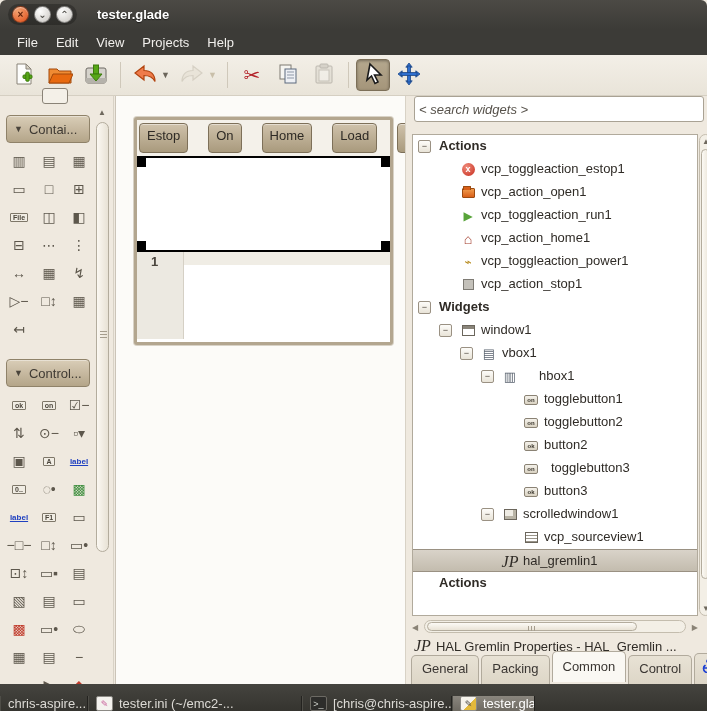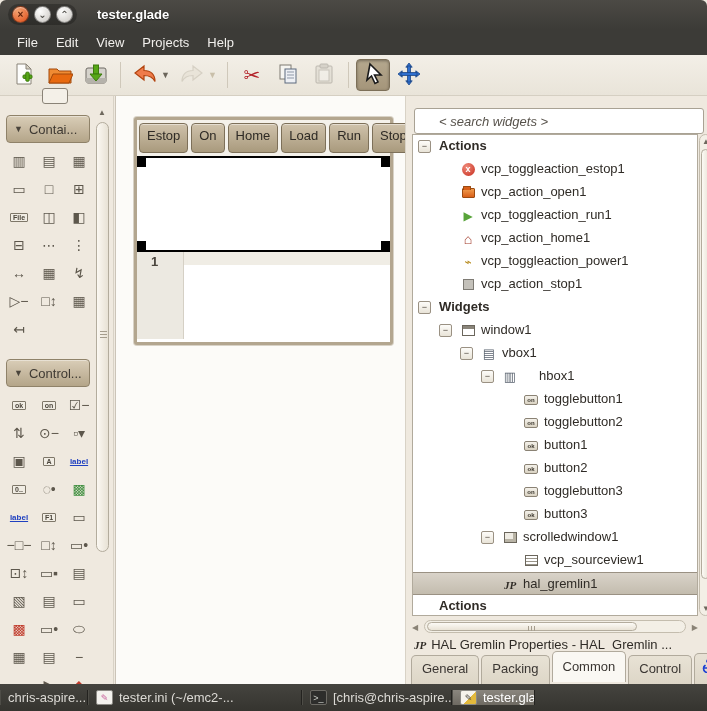--- a/index.html
+++ b/index.html
@@ -63,40 +63,40 @@
     background:#f1ede4; color:#4c463c; border-radius:1px; }
   .pal-item .lbl { font-size:8px; font-weight:bold; color:#1f40c0; text-decoration:underline; border:none; background:none; }
   .pal-item .red { color:#c03a2b; } .pal-item .grn { color:#3f8f3f; }
 
   
   .workspace { position:absolute; left:115px; top:96px; width:290px; height:588px;
     background:#fcfbf8; border-left:1px solid #cbc4b8; }
   .design-win { position:absolute; left:18px; top:21px; width:259px; height:228px;
     background:#ffffff; border:3px solid #b3a68f; border-radius:3px;
     box-shadow:0 0 0 1px #d8d2c6; }
-  .dw-toolbar { display:flex; gap:3px; padding:3px 2px; height:36px; background:#f4f1ea; }
+  .dw-toolbar { display:flex; gap:20px; padding:3px 2px; height:36px; background:#f4f1ea; }
   .dw-btn { flex:0 0 auto; padding:4px 7px; background:linear-gradient(#cfc2ab,#a99a7d);
     border:1px solid #7d7059; border-radius:4px; color:#2e2a25; font-size:13px;
     box-shadow:inset 0 1px 0 rgba(255,255,255,.45); }
   .dw-selected { position:relative; height:96px; background:#ffffff;
     border-top:2px solid #000; border-bottom:2px solid #000; }
   .handle { position:absolute; width:9px; height:9px; background:#000; }
   .h-tl{left:0;top:0;} .h-tr{right:0;top:0;} .h-bl{left:0;bottom:0;} .h-br{right:0;bottom:0;}
   .dw-source { display:flex; height:87px; }
   .dw-gutter { width:47px; background:#ece9e1; border-right:1px solid #d5d0c5;
     font-weight:bold; color:#4a453d; padding:2px 8px 0 14px; }
   .dw-text { flex:1; background:#ffffff; }
   .dw-curline { height:13px; background:#f0ede5; }
 
   
   .inspector { position:absolute; left:405px; top:96px; width:302px; height:588px;
     background:#efe9df; border-left:1px solid #d8d2c6; }
-  .search-box { position:absolute; left:8px; top:12px; width:290px; height:26px;
+  .search-box { position:absolute; left:8px; top:0; width:290px; height:26px;
     background:#ffffff; border:1px solid #a9a294; border-radius:3px;
-    display:flex; align-items:center; padding-left:24px; }
+    display:flex; align-items:center; padding-left:4px; }
   .search-ph { font-style:italic; color:#57524b; }
   .tree-wrap { position:absolute; left:6px; top:38px; width:286px; height:482px;
     background:#ffffff; border:1px solid #b1aa9c; overflow:hidden; }
   .tree-vscroll { position:absolute; left:293px; top:38px; width:13px; height:482px;
     background:#f3efe6; border:1px solid #c4bdae; border-radius:7px; }
   .tv-arr { position:absolute; left:2px; font-size:8px; color:#6e685d; }
   .tv-thumb { position:absolute; left:1px; top:14px; width:9px; height:430px;
     background:linear-gradient(90deg,#fcfaf5,#e9e3d6); border:1px solid #b3ac9d; border-radius:5px; }
   .tree-row { position:relative; height:23px; display:flex; align-items:center; }
   .tree-row.selected { background:linear-gradient(#d9d3c9,#c3bcae);
@@ -120,22 +120,22 @@
   .ic-home { color:#a23b2a; font-size:14px; font-weight:bold; }
   .ic-power { color:#b78b1e; font-weight:bold; font-size:12px; }
   .ic-stop { width:11px; height:11px; background:linear-gradient(#d8d5cе,#b7b4ad); background-color:#c4c1ba; border:1px solid #7e7b74; }
   .ic-window { width:13px; height:11px; background:#fff; border:1px solid #6b665c; }
   .ic-window::before { content:""; display:block; height:3px; background:#8a857a; }
   .ic-box { color:#5b6470; font-size:13px; }
   .ic-scrw { width:13px; height:11px; border:1px solid #6b665c; background:#efece4;
     box-shadow:inset -3px -3px 0 #b9b4a6; }
   .ic-srcv { width:13px; height:11px; border:1px solid #6b665c; background:#fff;
     background-image:repeating-linear-gradient(#fff 0 2px,#9a958a 2px 3px); }
-  .ic-gremlin { font-family:"Liberation Serif","DejaVu Serif",serif; font-weight:bold;
-    font-style:italic; font-size:11px; color:#2f2b26; }
+  .ic-gremlin { font-family:"Liberation Serif","DejaVu Serif",serif; font-weight:normal;
+    font-style:italic; font-size:16px; color:#2f2b26; }
 
   .tree-hscroll { position:absolute; left:6px; top:524px; width:286px; height:14px; }
   .th-arr { position:absolute; top:3px; font-size:8px; color:#8a8376; }
   .th-track { position:absolute; left:12px; top:0; width:262px; height:13px;
     background:#f3efe6; border:1px solid #c4bdae; border-radius:7px; }
   .th-thumb { position:absolute; left:2px; top:1px; width:210px; height:9px;
     background:linear-gradient(#fcfaf5,#e9e3d6); border:1px solid #b3ac9d; border-radius:5px; }
   .th-grip { position:absolute; left:100px; top:3px; height:5px; width:1px;
     background:#a59d8d; box-shadow:3px 0 0 #a59d8d, 6px 0 0 #a59d8d; }
 
@@ -143,21 +143,21 @@
     align-items:center; gap:5px; white-space:nowrap; overflow:hidden; color:#2f2b26; }
   .tabs { position:absolute; left:5px; top:562px; width:297px; height:26px; display:flex;
     align-items:flex-end; gap:2px; }
   .tab { padding:5px 10px 8px; background:linear-gradient(#e8e2d5,#ddd6c7);
     border:1px solid #b1aa9c; border-bottom:none; border-radius:5px 5px 0 0; color:#3a3632;text-align:center; }
   .tab.active { background:#faf8f3; padding-top:7px; position:relative; top:-2px; }
   .tab.a11y { padding:5px 6px 8px; }
 
   
   .taskbar { position:absolute; left:0; top:684px; width:707px; height:27px;
-    background:linear-gradient(#45443f,#35342f); display:flex; align-items:center; }
+    background:linear-gradient(#45443f,#35342f); display:flex; align-items:flex-end; }
   .task { display:flex; align-items:center; gap:6px; padding:0 8px; color:#dcdad5;
     border-right:1px solid #23221f; box-shadow:1px 0 0 #4e4d47 inset; white-space:nowrap; overflow:hidden; }
   .task.active { background:linear-gradient(#8a867e,#6e6a62); color:#ffffff; }
   .task .ticon { width:17px; height:15px; flex:0 0 auto; border-radius:2px;
     display:flex; align-items:center; justify-content:center; font-size:9px; }
   .ti-edit { background:#f4f2ee; border:1px solid #8c8a85; color:#c75e9a; }
   .ti-term { background:#2d2d2b; border:1px solid #6c6a64; color:#cfd2cc; font-size:7px; }
   .ti-ffox { background:radial-gradient(circle at 35% 30%,#7fb2e8,#2b5d9b); border-radius:50%;
     width:15px; position:relative; overflow:hidden; }
   .ti-ffox::after { content:""; position:absolute; left:-2px; top:4px; width:16px; height:12px;
@@ -462,33 +462,27 @@
         <div class="tree-row">
           <div class="t-icon" style="left: 110px;">
             <span class="chip">on</span>
           </div>
           <div class="t-label" style="left: 131px;">togglebutton2</div>
         </div>
         <div class="tree-row">
           <div class="t-icon" style="left: 110px;">
             <span class="chip">ok</span>
           </div>
-          <div class="t-label" style="left: 131px;">button1</div>
-        </div>
-        <div class="tree-row">
-          <div class="t-icon" style="left: 110px;">
-            <span class="chip">ok</span>
-          </div>
           <div class="t-label" style="left: 131px;">button2</div>
         </div>
         <div class="tree-row">
           <div class="t-icon" style="left: 110px;">
             <span class="chip">on</span>
           </div>
-          <div class="t-label" style="left: 131px;">togglebutton3</div>
+          <div class="t-label" style="left: 138px;">togglebutton3</div>
         </div>
         <div class="tree-row">
           <div class="t-icon" style="left: 110px;">
             <span class="chip">ok</span>
           </div>
           <div class="t-label" style="left: 131px;">button3</div>
         </div>
         <div class="tree-row">
           <div class="expander" style="left: 68px;">−</div>
           <div class="t-icon" style="left: 89px;">

